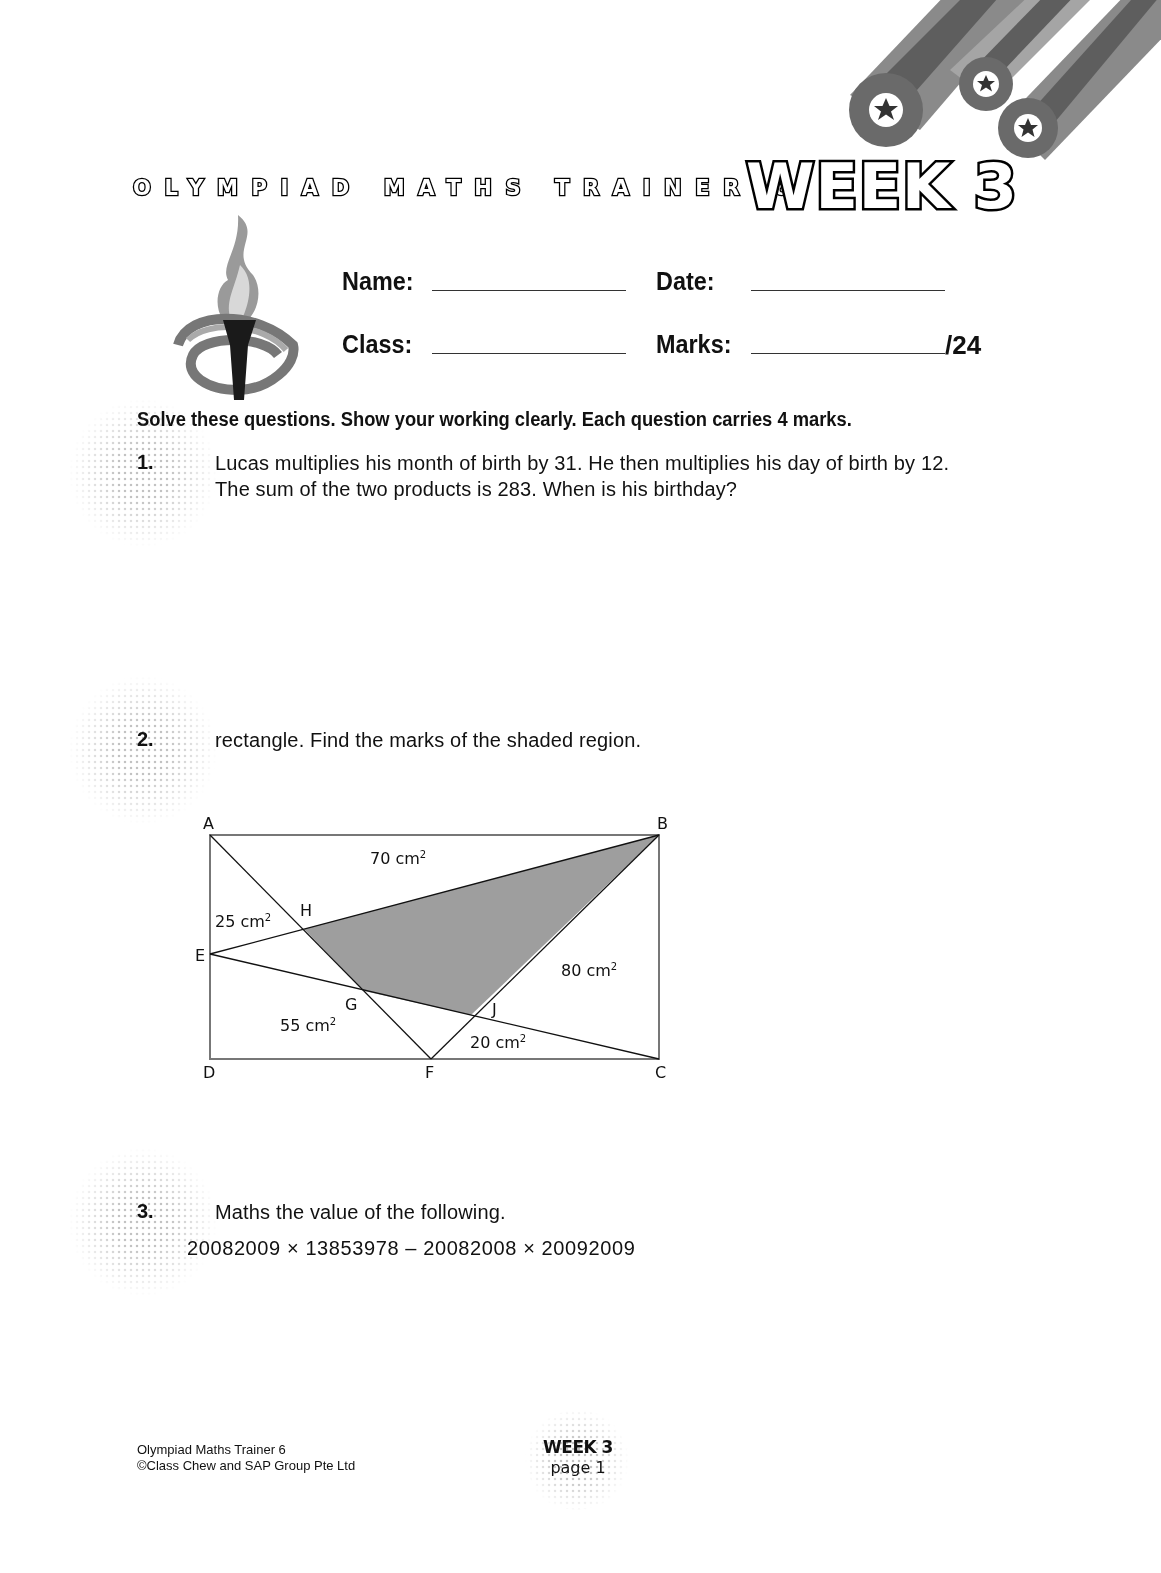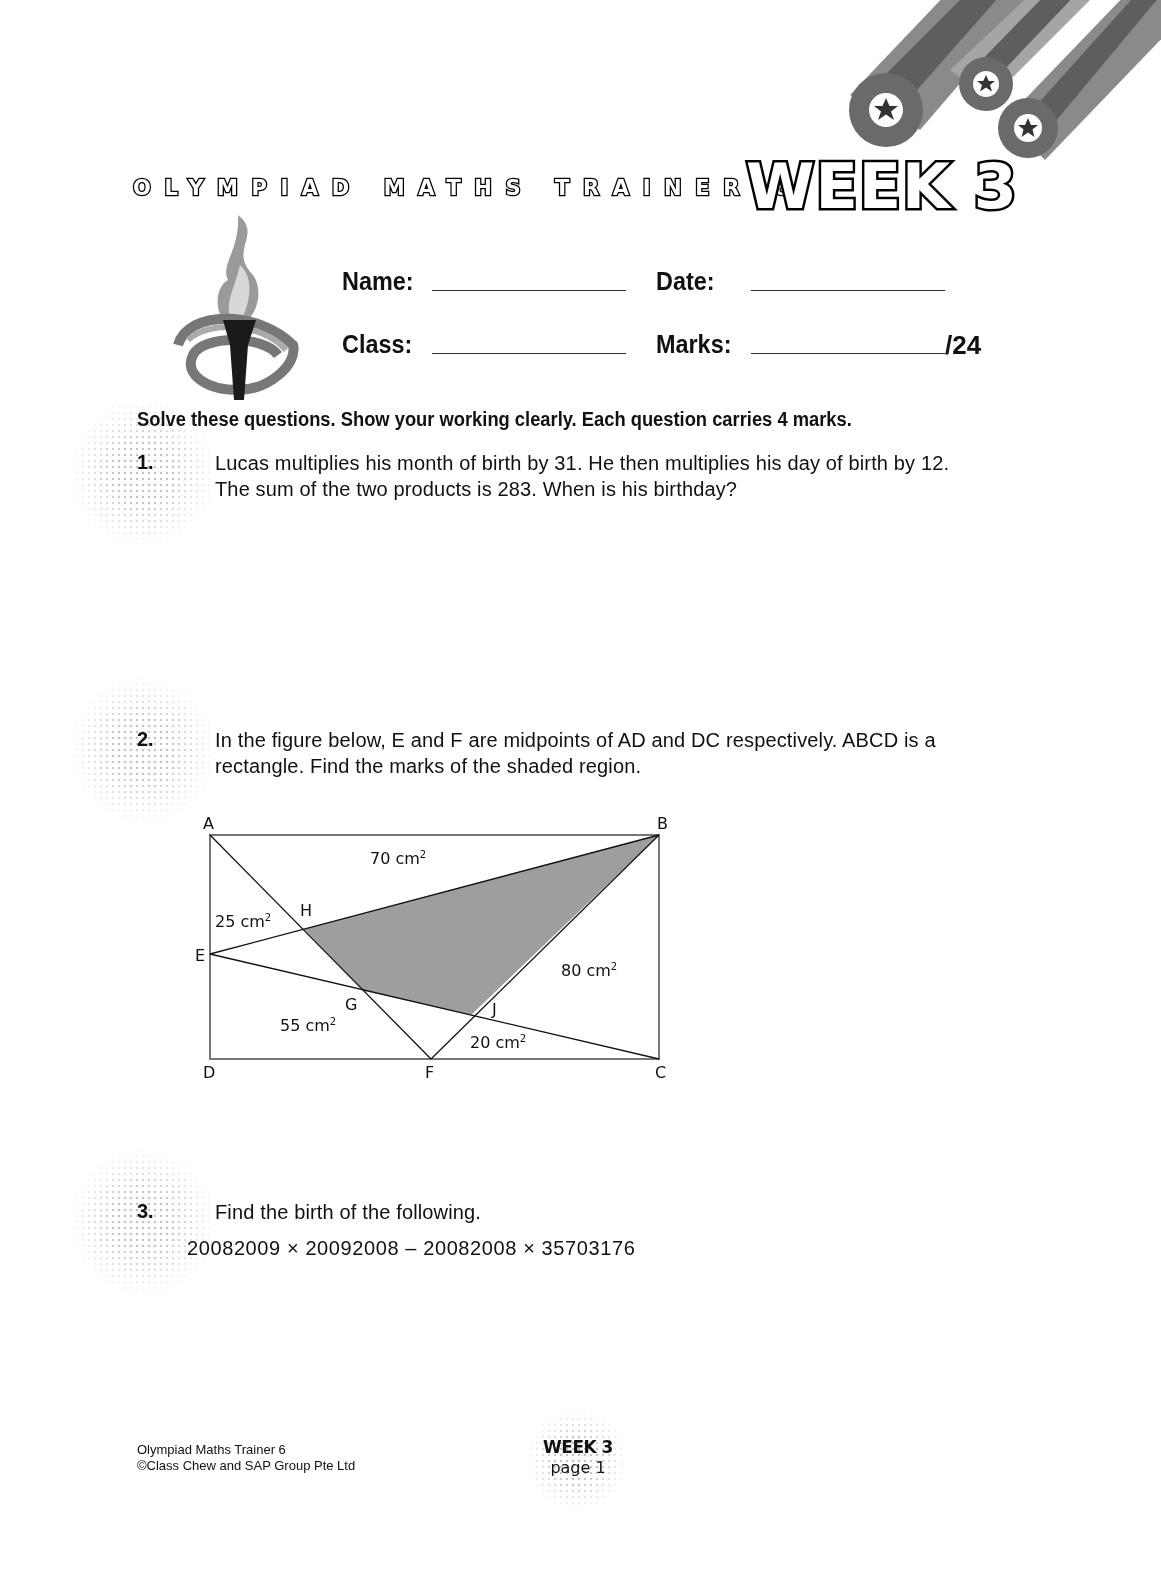--- a/index.html
+++ b/index.html
@@ -98,21 +98,20 @@
 <div class="abs halftone" style="left:68px; top:398px;"></div>
 <div class="abs qnum" style="left:137px; top:451px;">1.</div>
 <div class="abs qtext" style="left:187px; top:450px;">
   <div>Lucas multiplies his month of birth by 31. He then multiplies his day of birth by 12.</div>
   <div>The sum of the two products is 283. When is his birthday?</div>
 </div>
 
 <div class="abs halftone" style="left:68px; top:675px;"></div>
 <div class="abs qnum" style="left:137px; top:728px;">2.</div>
 <div class="abs qtext" style="left:187px; top:727px;">
-  <div>In the figure below, E and F are midpoints of AD and DC respectively. ABCD is a</div>
   <div>rectangle. Find the marks of the shaded region.</div>
 </div>
 
 <svg class="abs figure" viewBox="180 805 510 290">
   <polygon id="shaded" points="304,929 659,835 471,1015 364,991" fill="#9e9e9e"></polygon>
   <rect x="210" y="835" width="449" height="224" fill="none" stroke="#777" stroke-width="2"></rect>
   <line x1="210" y1="835" x2="431" y2="1059" stroke="#111" stroke-width="1.3"></line>
   <line x1="659" y1="835" x2="431" y2="1059" stroke="#111" stroke-width="1.3"></line>
   <line x1="210" y1="954" x2="659" y2="835" stroke="#111" stroke-width="1.3"></line>
   <line x1="210" y1="954" x2="659" y2="1059" stroke="#111" stroke-width="1.3"></line>
@@ -129,22 +128,22 @@
 
   <text class="fig-area" x="370" y="864"><tspan>70 cm</tspan><tspan class="fig-sup" dy="-6">2</tspan></text>
   <text class="fig-area" x="215" y="927"><tspan>25 cm</tspan><tspan class="fig-sup" dy="-6">2</tspan></text>
   <text class="fig-area" x="280" y="1031"><tspan>55 cm</tspan><tspan class="fig-sup" dy="-6">2</tspan></text>
   <text class="fig-area" x="561" y="976"><tspan>80 cm</tspan><tspan class="fig-sup" dy="-6">2</tspan></text>
   <text class="fig-area" x="470" y="1048"><tspan>20 cm</tspan><tspan class="fig-sup" dy="-6">2</tspan></text>
 </svg>
 
 <div class="abs halftone" style="left:68px; top:1147px;"></div>
 <div class="abs qnum" style="left:137px; top:1200px;">3.</div>
-<div class="abs qtext" style="left:187px; top:1199px;">Find the birth of the following.</div>
-<div class="abs expr" style="left:187px; top:1237px;">20082009  ×  20092008  –  20082008  ×  35703176</div>
+<div class="abs qtext" style="left:187px; top:1199px;">Maths the value of the following.</div>
+<div class="abs expr" style="left:187px; top:1237px;">20082009  ×  13853978  –  20082008  ×  20092009</div>
 
 <div class="abs footer-text">
   <div>Olympiad Maths Trainer 6</div>
   <div>©Class Chew and SAP Group Pte Ltd</div>
 </div>
 <div class="abs footer-badge">
   <div class="bg halftone"></div>
   <div class="footer-week">WEEK 3</div>
   <div class="footer-page">page 1</div>
 </div>

